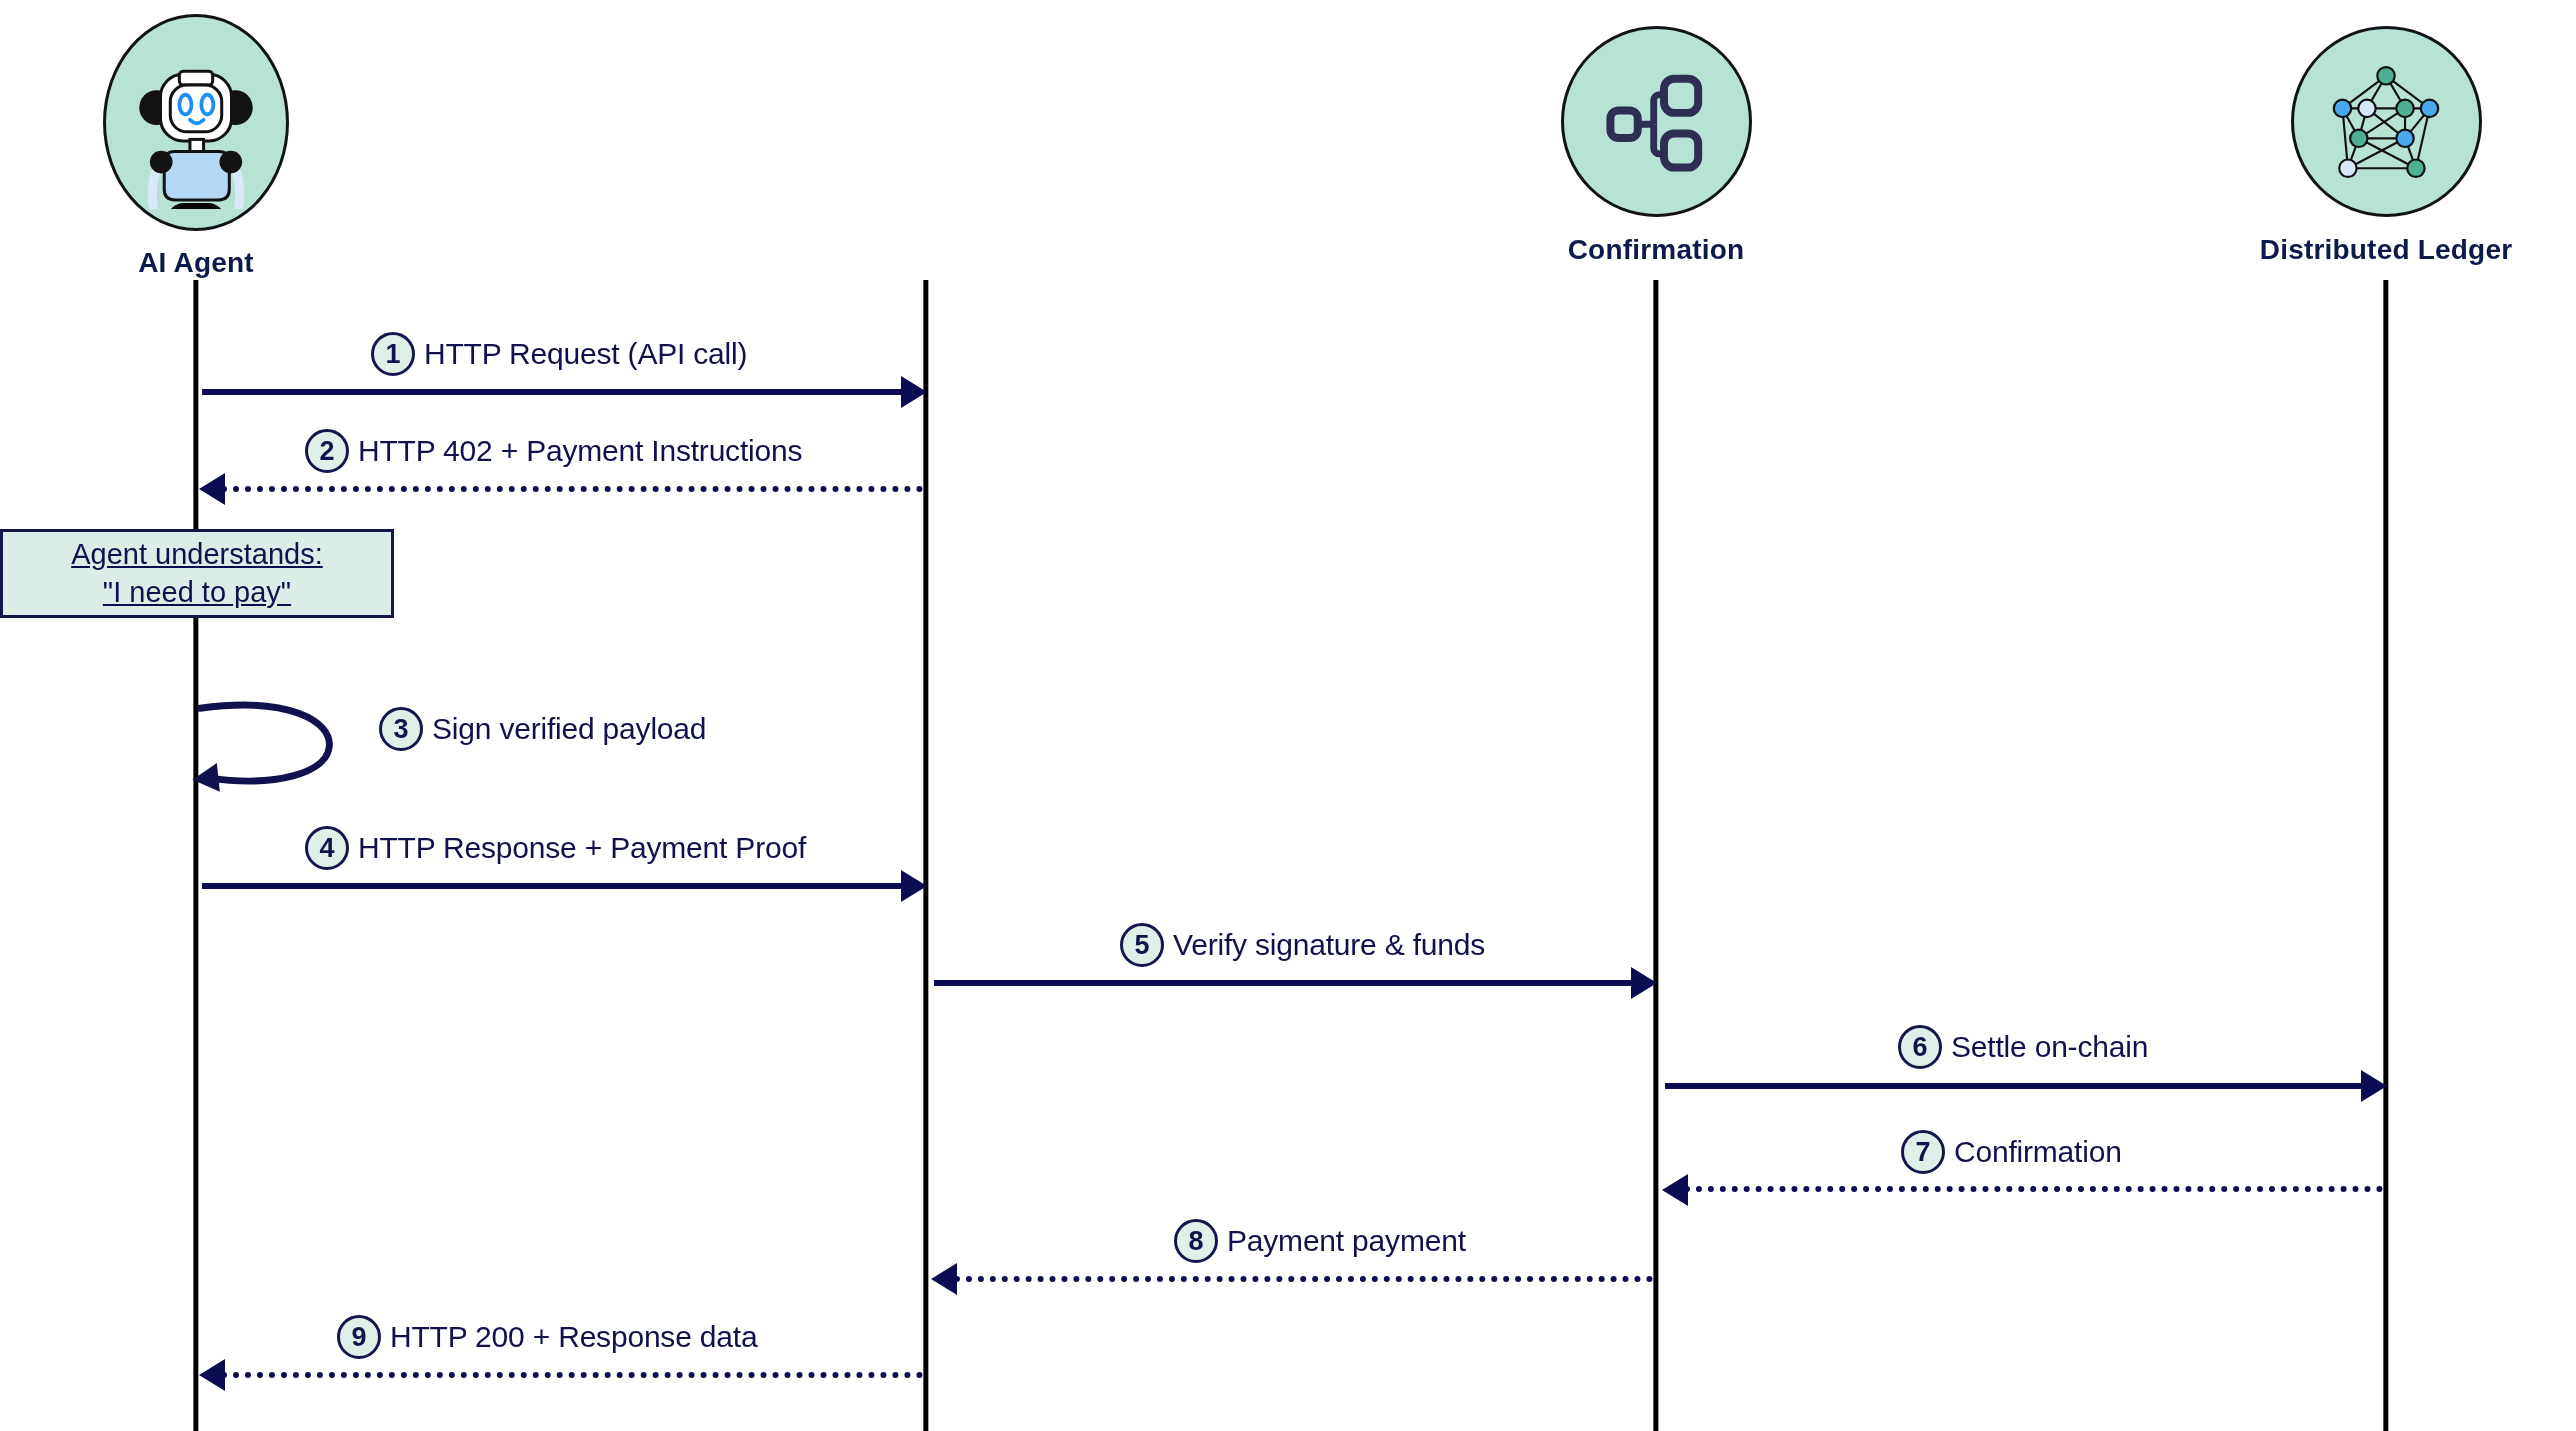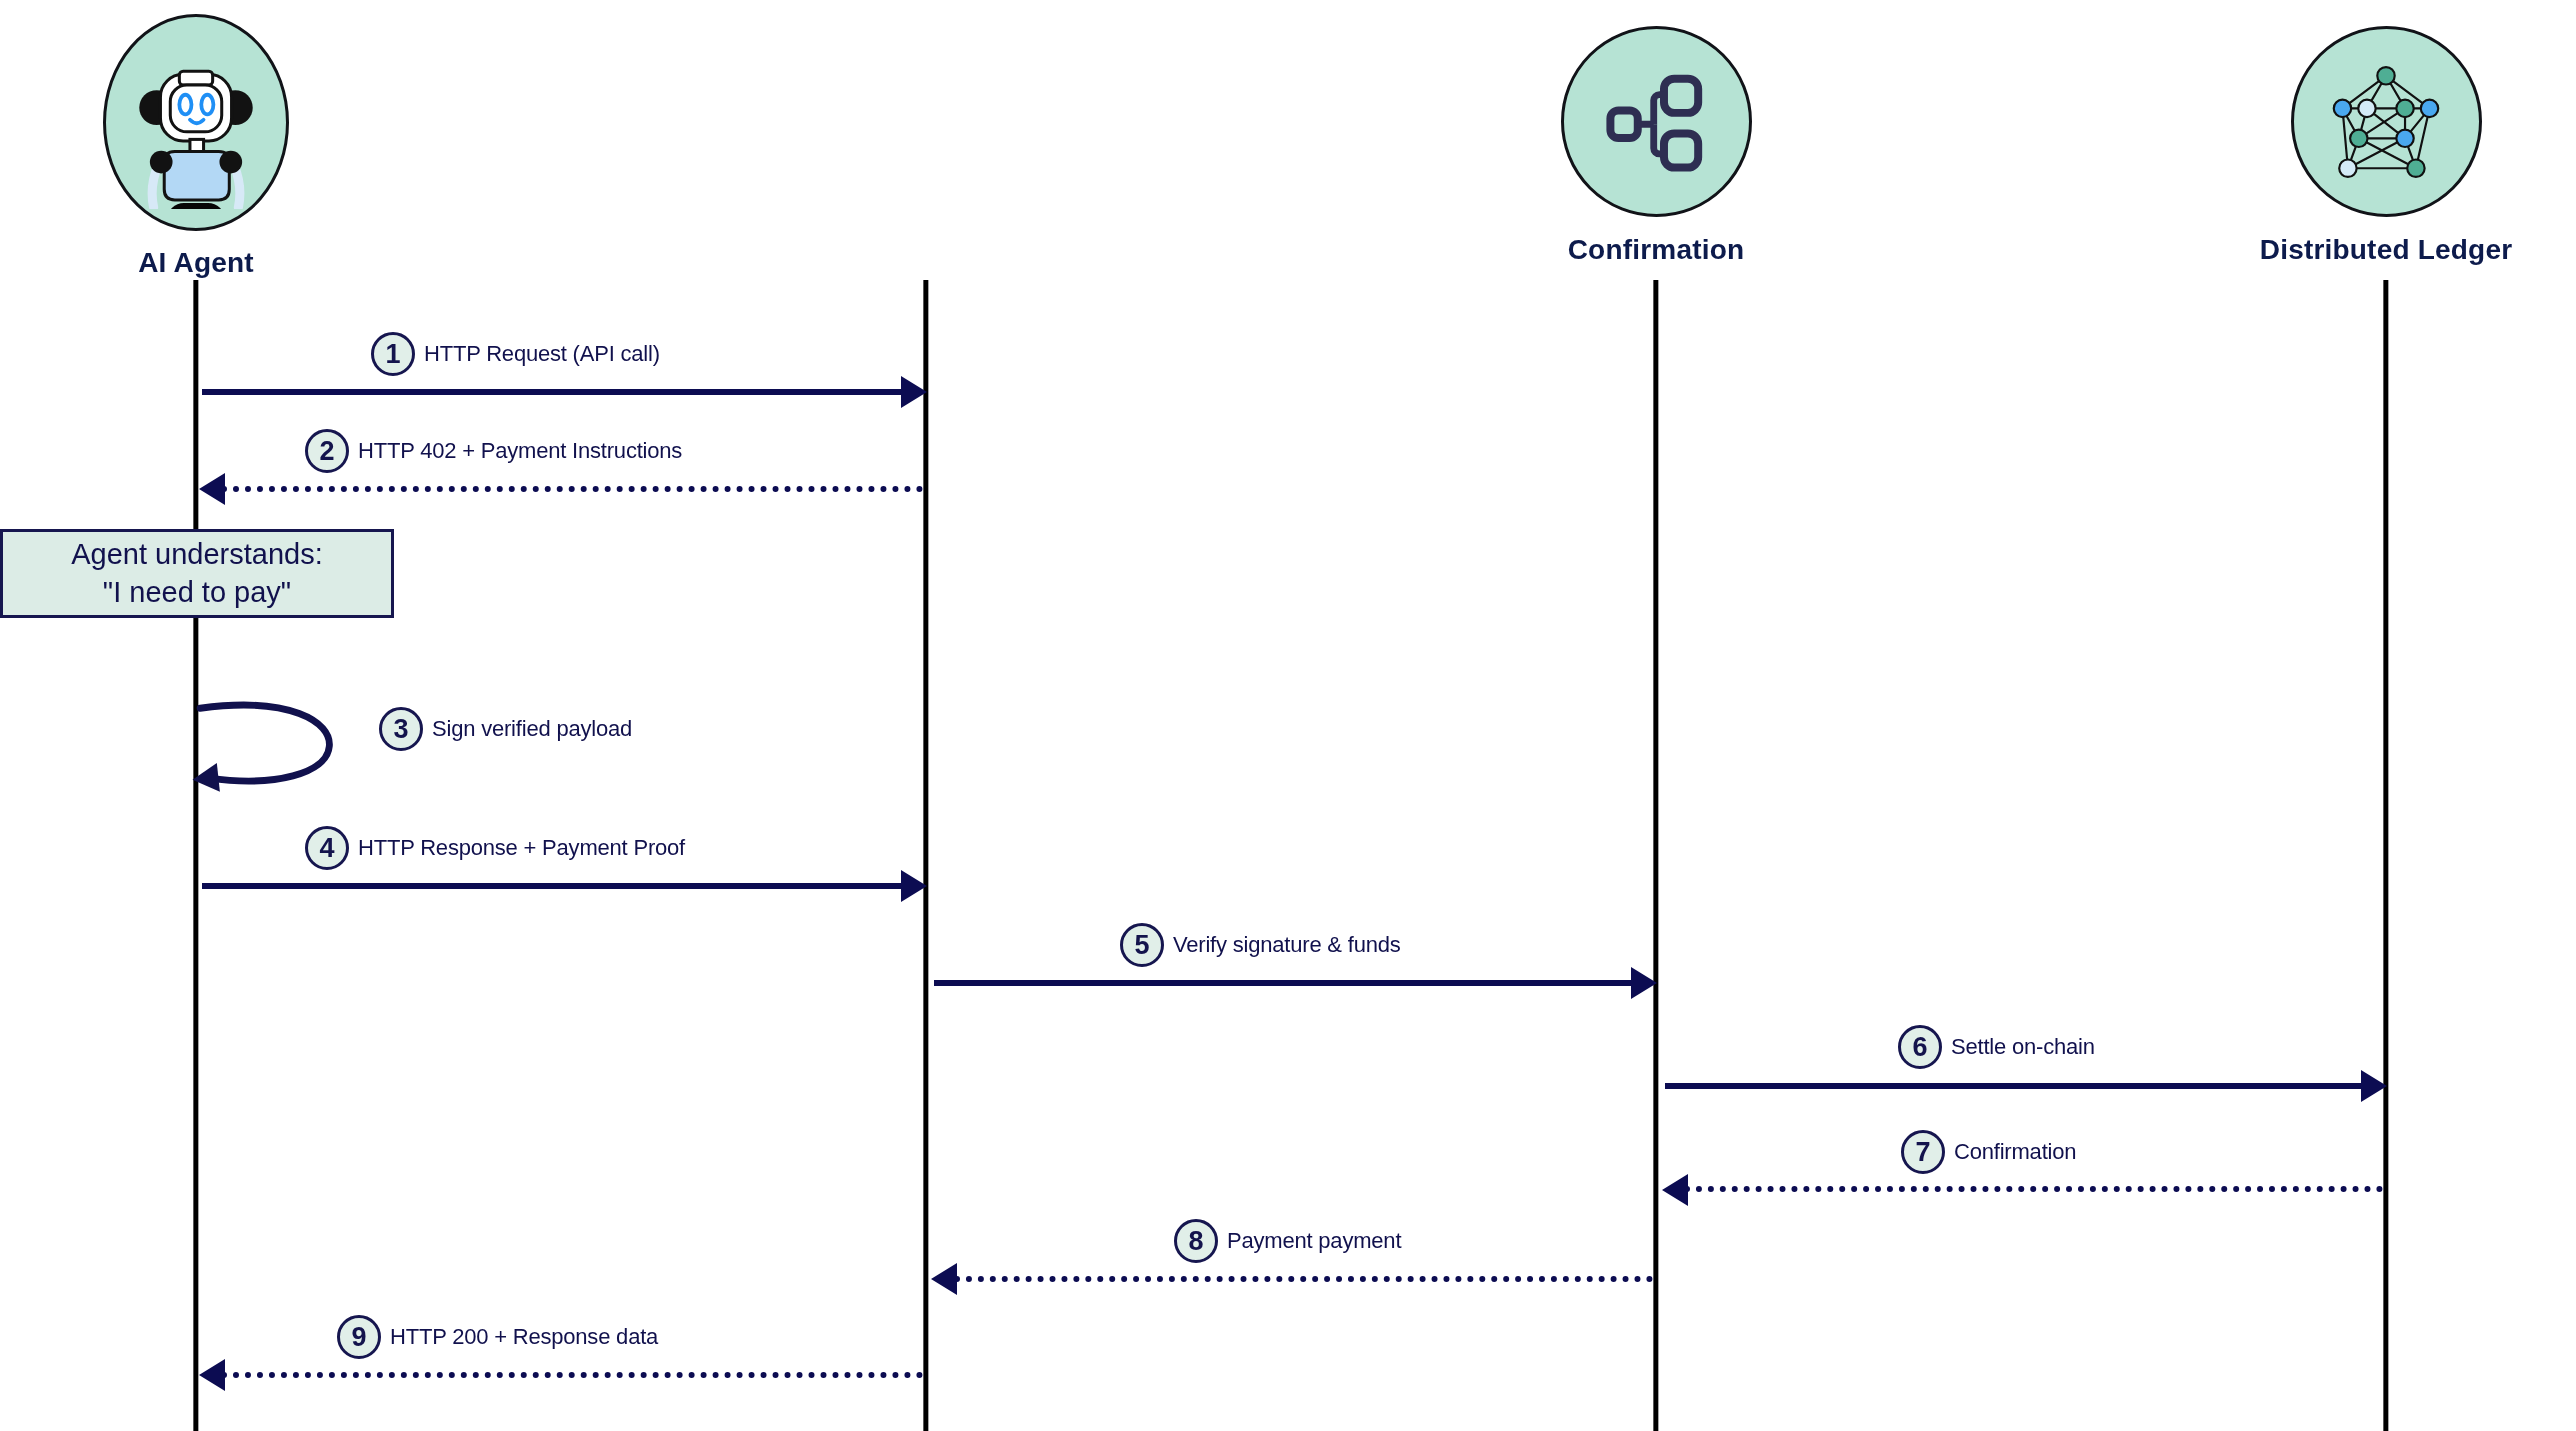--- a/index.html
+++ b/index.html
@@ -84,39 +84,40 @@
     background:#e1efe9;
     border:3.8px solid #16164f;
     box-sizing:border-box;
     display:flex; align-items:center; justify-content:center;
     font-size:27px;
     font-weight:bold;
     color:#14144d;
     line-height:1;
   }
   .msg-text {
-    font-size:22px;
+    font-size:30px;
     color:#11114d;
     letter-spacing:-0.2px;
   }
 
   
   .selfloop { position:absolute; }
 
   
   .note {
     position:absolute;
     background:#dcece6;
     border:3px solid #16164f;
     box-sizing:border-box;
     display:flex;
     flex-direction:column;
     align-items:center;
     justify-content:center;
     padding:24px 0;
+    text-decoration:underline;
   }
   .note-line {
     font-size:29px;
     color:#11114d;
     line-height:1.28;
     white-space:nowrap;
   }
 </style>
 </head>
 <body>

